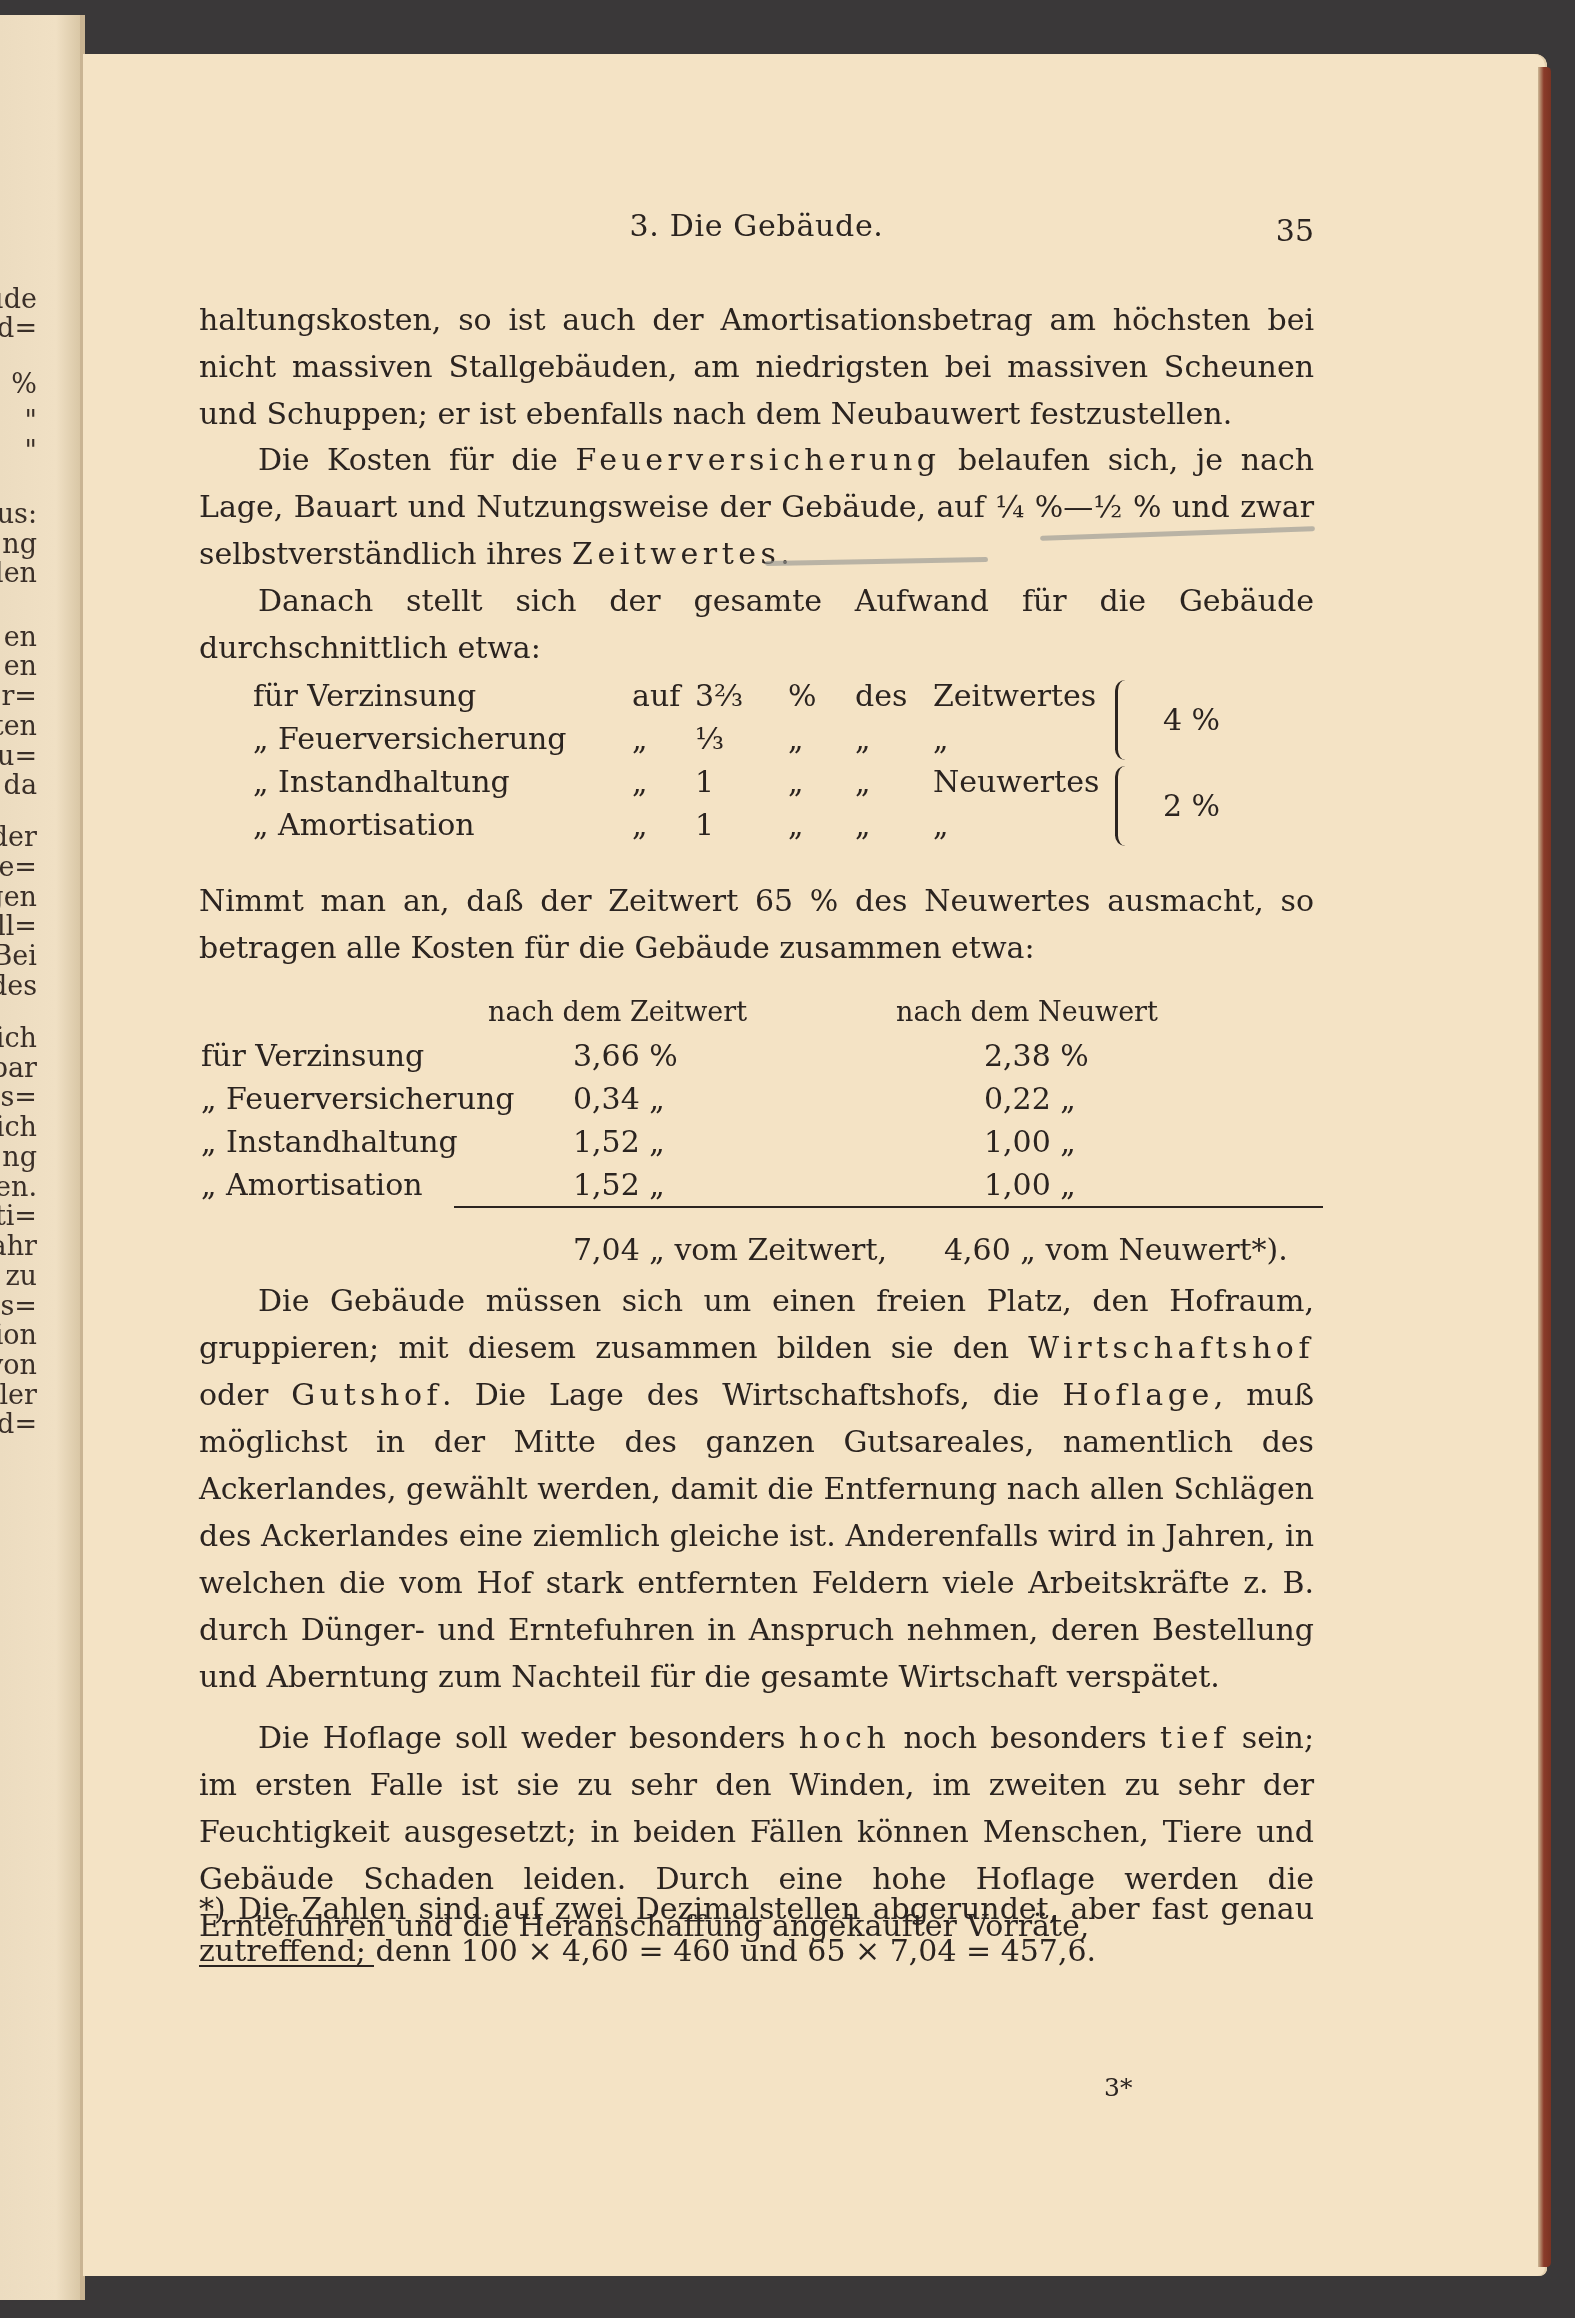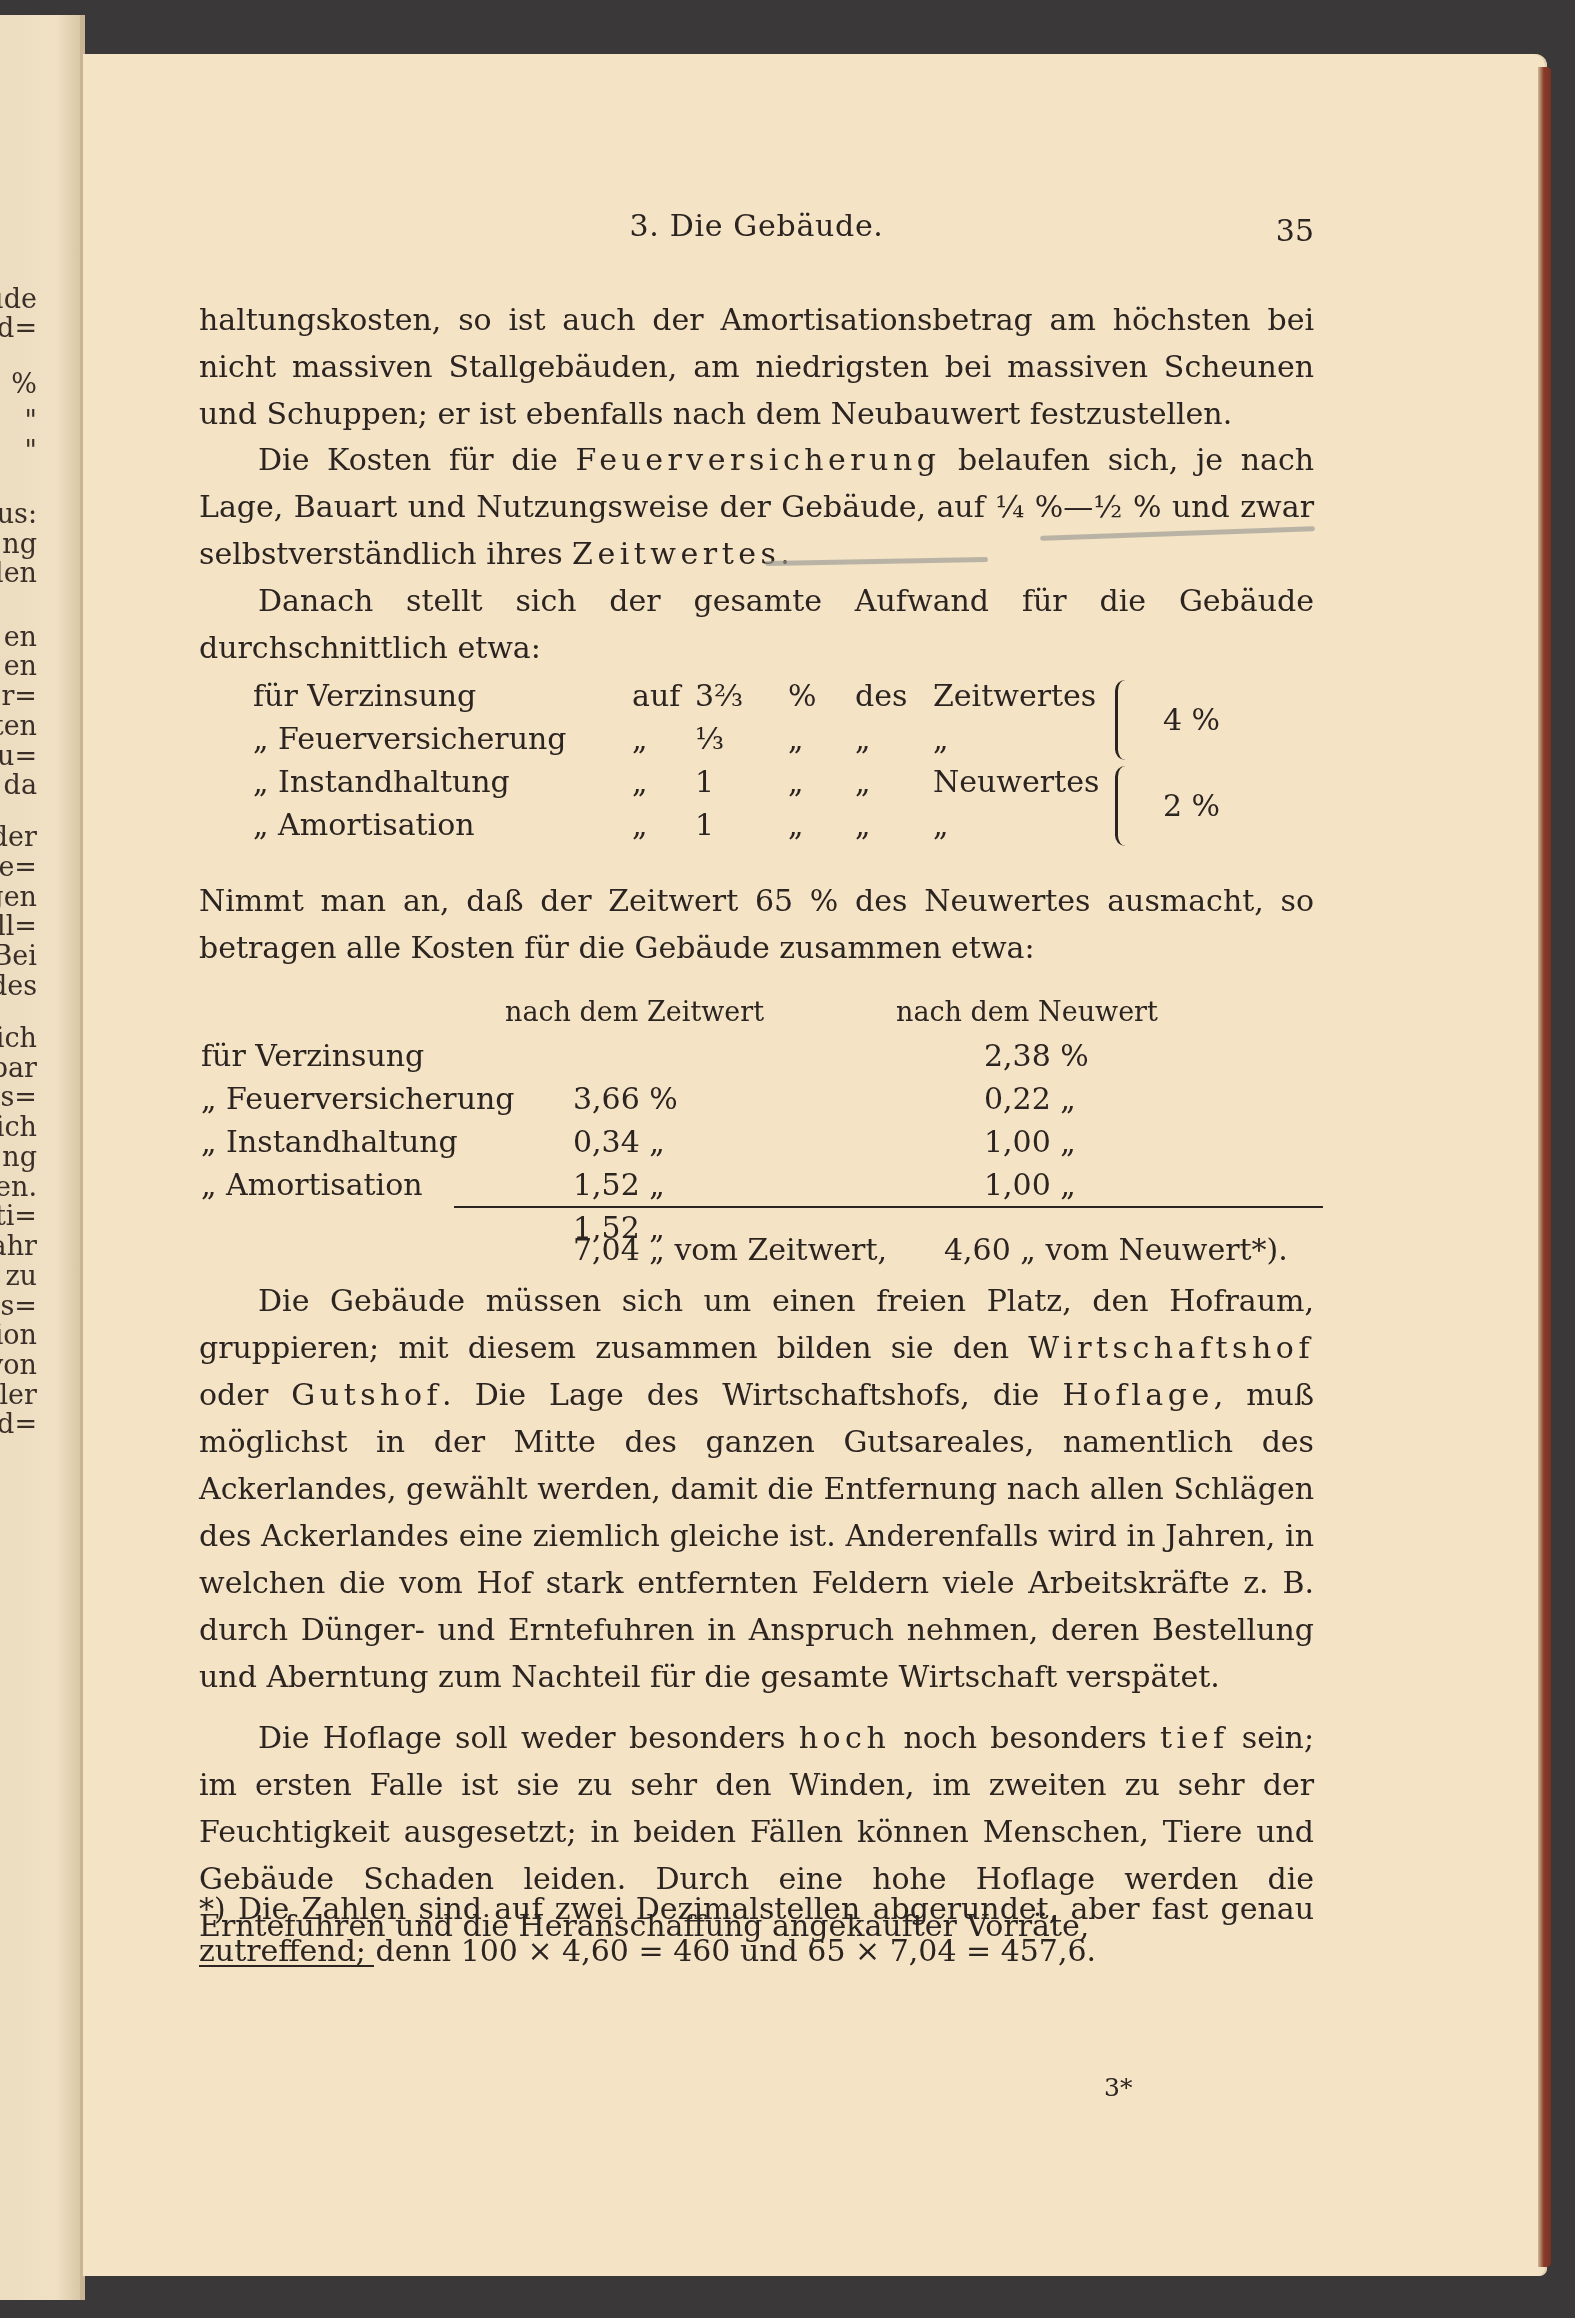--- a/index.html
+++ b/index.html
@@ -65,24 +65,24 @@
   .t1 .c-basis { position:absolute; left:680px; white-space:nowrap; }
   .brace {
     position:absolute; left:862px; width:13.4px; height:80px;
     border-left:3px solid #2b2420; border-radius:10.4px 0 0 10.4px;
   }
   .brace-total { position:absolute; left:910px; font-size:30px; white-space:nowrap; }
   
   .t2 { position:absolute; left:201px; top:996px; width:1115px; font-size:30px; color:#2b2420; }
   .t2 .hdr { position:relative; height:42px; font-size:27px; }
   .t2 .row { position:relative; height:43px; }
-  .t2 .h1 { position:absolute; left:304px; }
+  .t2 .h1 { position:absolute; left:287px; }
   .t2 .h2 { position:absolute; left:695px;text-align:center; }
   .t2 .lab { position:absolute; left:0; white-space:nowrap; }
-  .t2 .v1 { position:absolute; left:372px; white-space:nowrap;margin-top:43px; }
+  .t2 .v1 { position:absolute; left:372px; white-space:nowrap; }
   .t2 .v2 { position:absolute; left:743px; white-space:nowrap;margin-left:40px; }
   .t2 .rule { position:absolute; left:253px; width:869px; height:2.2px; background:#2b2420; top:210px; }
   .t2 .total { position:relative; height:43px; margin-top:22px; }
   .t2 .tv1 { position:absolute; left:372px; white-space:nowrap; }
   .t2 .tv2 { position:absolute; left:743px; white-space:nowrap; }
   .footrule { position:absolute; left:199px; top:1965px; width:175px; height:2.2px; background:#2b2420; }
   .footnote {
     position:absolute; left:199px; top:1888px; width:1115px;
     font-size:30px; line-height:42px; color:#2b2420; text-align:justify; text-align-last:left;
   }

